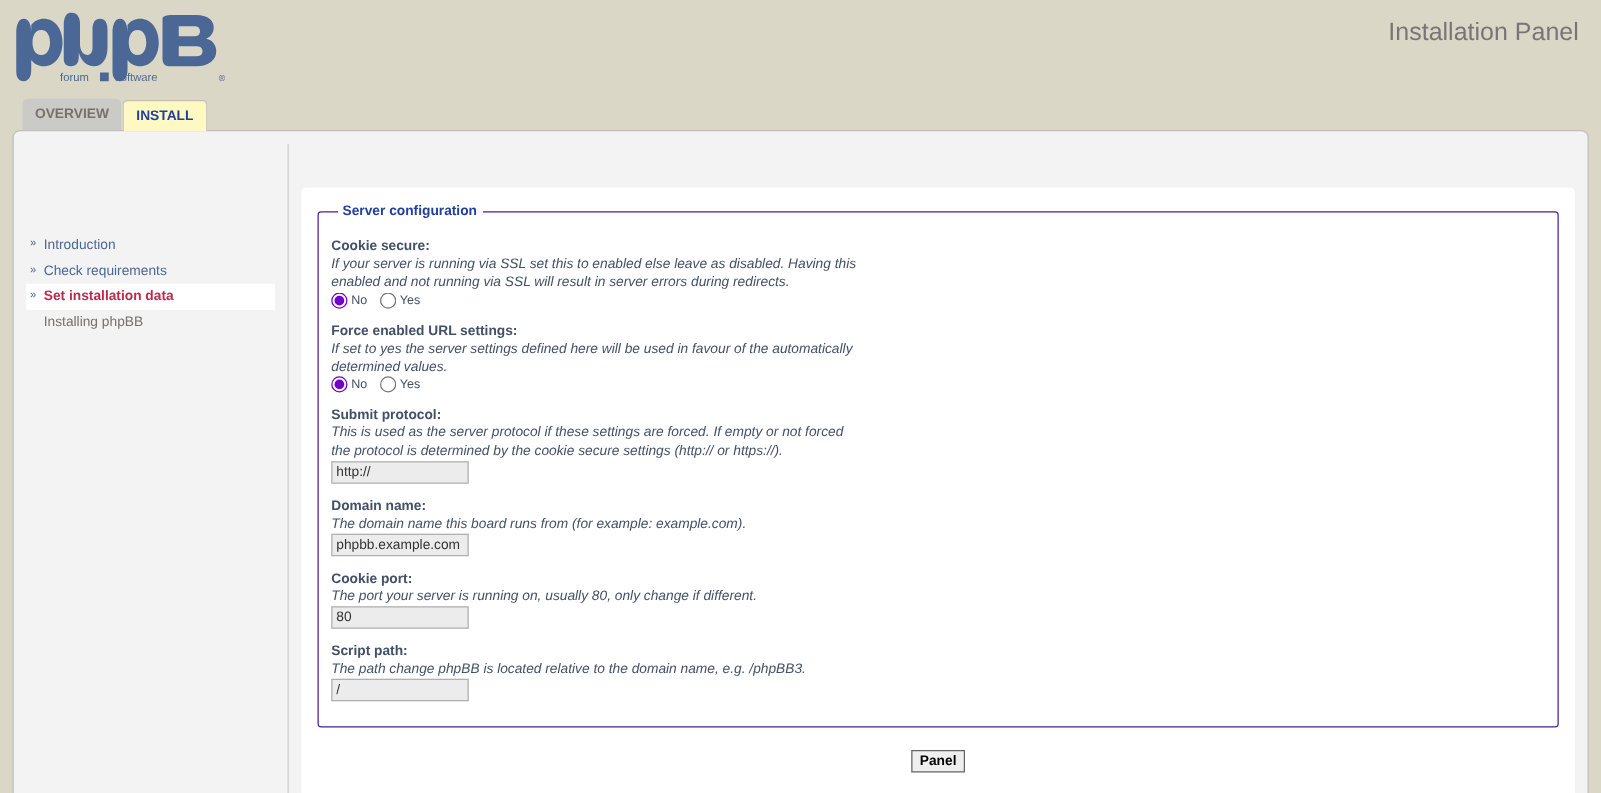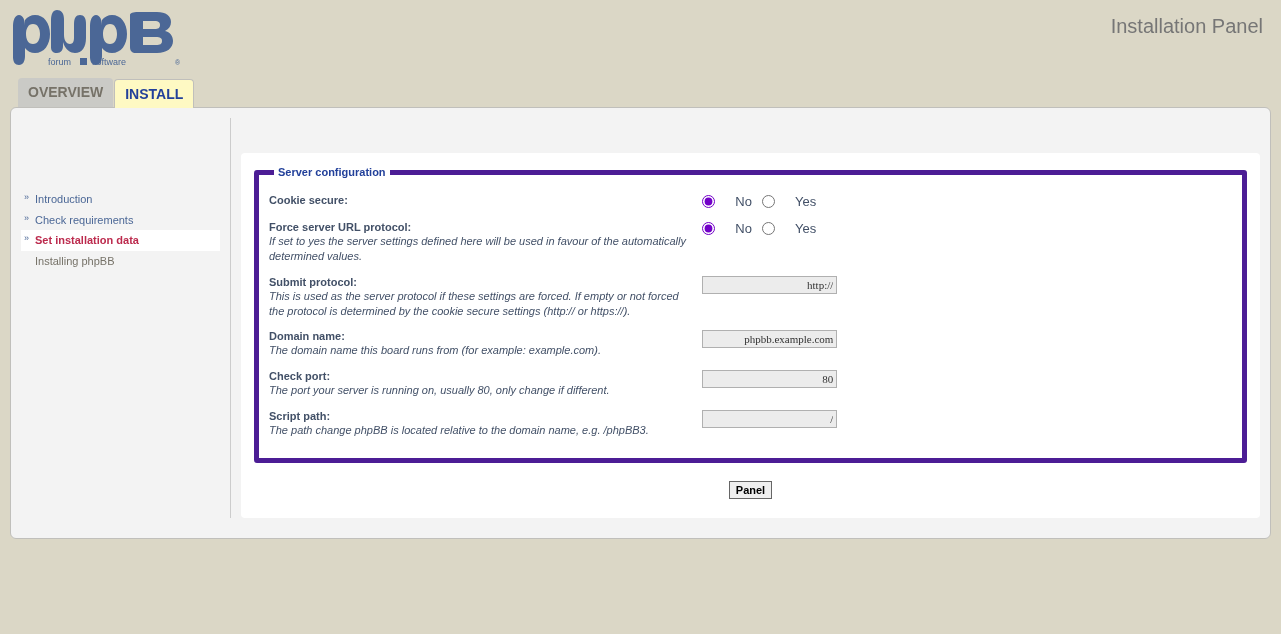--- a/index.html
+++ b/index.html
@@ -29,21 +29,21 @@
 .tabs {
   display: flex;
   gap: 1px;
   padding-left: 8px;
 }
 .tab {
   padding: 6px 10px;
   background: #CACAC6;
   color: #767268;
   font-family: Arial, Helvetica, sans-serif;
-  font-size: 14px;
+  font-size: 11px;
   font-weight: bold;
   border-radius: 4px 4px 0 0;
   cursor: pointer;
   text-transform: uppercase;
 }
 .tab.active {
   background: #fef9c3;
   color: #22409A;
   border: 1px solid #C0BFBB;
   border-bottom: none;
@@ -95,36 +95,37 @@
   content: "";
 }
 .main {
   flex: 1;
   background: #FFFFFF;
   border-radius: 4px;
   padding: 13px;
   margin: 35px 0 0 10px;
 }
 fieldset {
-  border: 5px solid #4c1d95;
+  border: 1px solid #4c1d95;
   border-radius: 3px;
   padding: 10px 10px 14px 10px;
   position: relative;
 }
 legend {
   font-family: Tahoma, Arial, sans-serif;
   font-size: 11px;
   font-weight: bold;
   color: #22409A;
   padding: 0 4px;
   margin-left: 5px;
 }
 dl {
   display: flex;
   padding: 6px 0;
+  flex-direction: column;
 }
 dt {
   width: 45%;
   padding-right: 10px;
 }
 dt label {
   font-weight: bold;
   color: #425067;
   font-size: 11px;
 }
@@ -144,44 +145,43 @@
 }
 .radio-group { display: flex; align-items: center; gap: 10px; }
 .radio-item { display: flex; align-items: center; gap: 3px; }
 input[type="radio"] {
   width: 13px;
   height: 13px;
   accent-color: #7200c8;
   cursor: pointer;
 }
 input[type="text"] {
-  width: 135px;
+  width: 110px;
   padding: 2px 3px;
   border: 1px solid #B0B0B0;
   background: #ECECEC;
-  font-family: Liberation Serif, serif;
+  font-family: Liberation Sans, sans-serif;
   font-size: 11px;
   color: #333;
-  text-align: right;
 }
 .submit-row {
   text-align: center;
   padding: 18px 0 6px 0;
 }
 .btn-submit {
   padding: 2px 6px;
   border: 1px solid #666;
   background: #EFEFEF;
   font-family: "Lucida Grande", Verdana, Helvetica, Arial, sans-serif;
   font-size: 11px;
   font-weight: bold;
   color: #000;
   cursor: pointer;
 }
-.radio-label { color: #425067; font-size: 13px; margin-left: 17px; }
+.radio-label { color: #425067; font-size: 10px; }
 </style>
 </head>
 <body>
 
 <div class="wrap">
   <div class="header">
     <div class="logo-wrap">
       <svg width="168" height="58" viewBox="0 0 168 58">
         <g fill="#4b6796">
           <path d="M7 5 C 3 5 1 10 1 16 L1 47 C1 52 3 55 7 55 C11 55 13 51 13 46 L13 38 C15 41 19 43 23 43 C32 43 38 35 38 24 C38 13 32 5 23 5 C19 5 15 7 13 10 L13 16 C13 10 11 5 7 5 Z M21 14 C26 14 28 19 28 24 C28 29 26 34 21 34 C16 34 14 29 14 24 C14 19 16 14 21 14 Z"></path>
@@ -213,38 +213,39 @@
       </ul>
     </div>
 
     <div class="main">
       <fieldset>
         <legend>Server configuration</legend>
 
         <dl>
           <dt>
             <label>Cookie secure:</label>
+            <span class="explain">If your server is running via SSL set this to enabled else leave as disabled. Having this enabled and not running via SSL will result in server errors during redirects.</span>
           </dt>
           <dd>
             <div class="radio-group">
               <span class="radio-item">
                 <input type="radio" name="cookie_secure" checked="" style="">
                 <span class="radio-label">No</span>
               </span>
               <span class="radio-item">
                 <input type="radio" name="cookie_secure" style="">
                 <span class="radio-label">Yes</span>
               </span>
             </div>
           </dd>
         </dl>
 
         <dl>
           <dt>
-            <label>Force server URL protocol:</label>
+            <label>Force enabled URL settings:</label>
             <span class="explain">If set to yes the server settings defined here will be used in favour of the automatically determined values.</span>
           </dt>
           <dd>
             <div class="radio-group">
               <span class="radio-item">
                 <input type="radio" name="force_server" checked="" style="">
                 <span class="radio-label">No</span>
               </span>
               <span class="radio-item">
                 <input type="radio" name="force_server" style="">
@@ -269,21 +270,21 @@
             <label>Domain name:</label>
             <span class="explain">The domain name this board runs from (for example: example.com).</span>
           </dt>
           <dd>
             <input type="text" value="phpbb.example.com" style="">
           </dd>
         </dl>
 
         <dl>
           <dt>
-            <label>Check port:</label>
+            <label>Cookie port:</label>
             <span class="explain">The port your server is running on, usually 80, only change if different.</span>
           </dt>
           <dd>
             <input type="text" value="80" style="">
           </dd>
         </dl>
 
         <dl>
           <dt>
             <label>Script path:</label>

